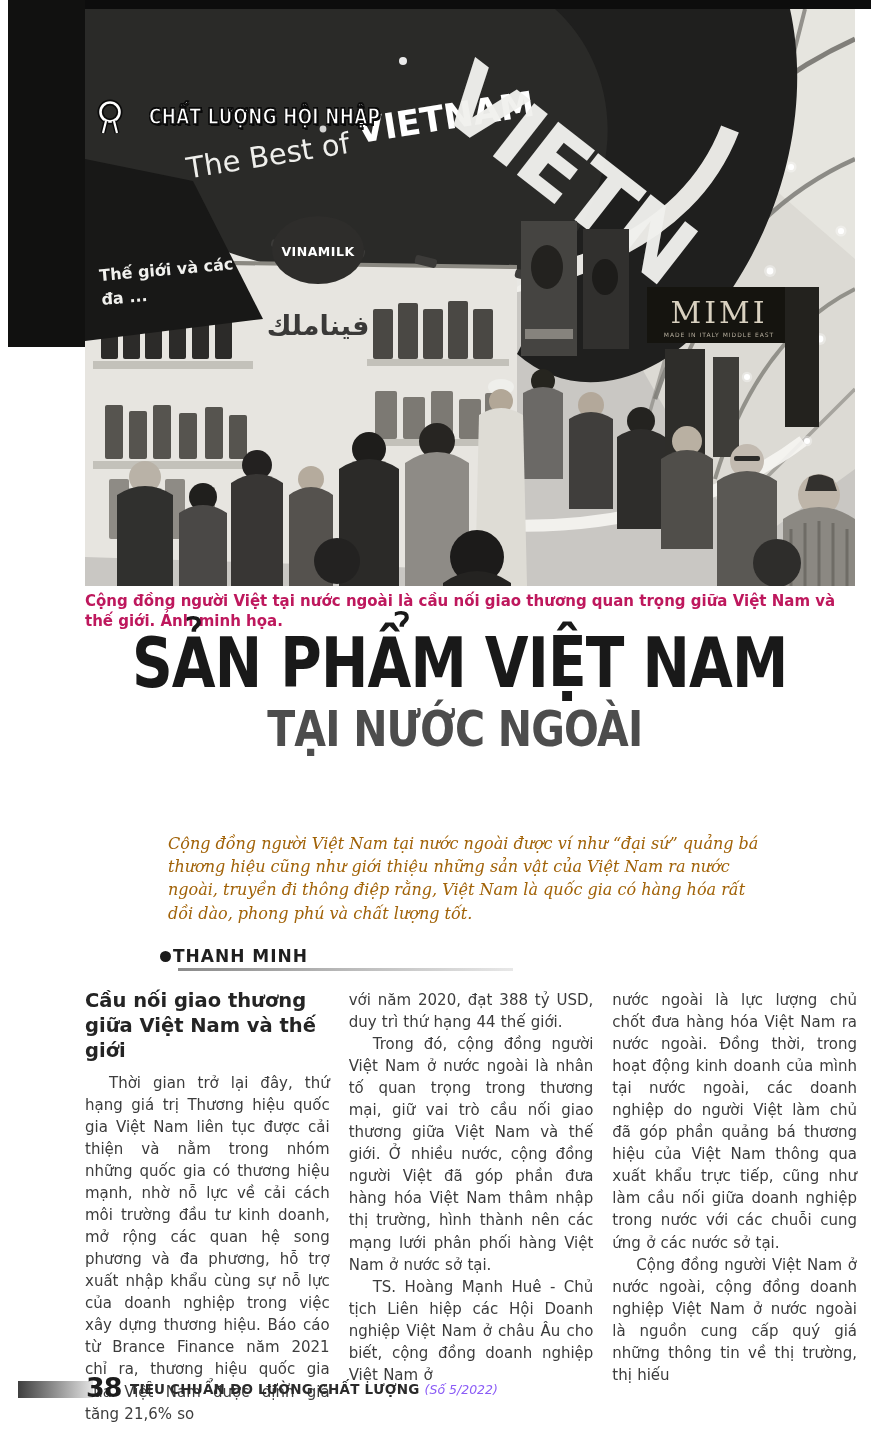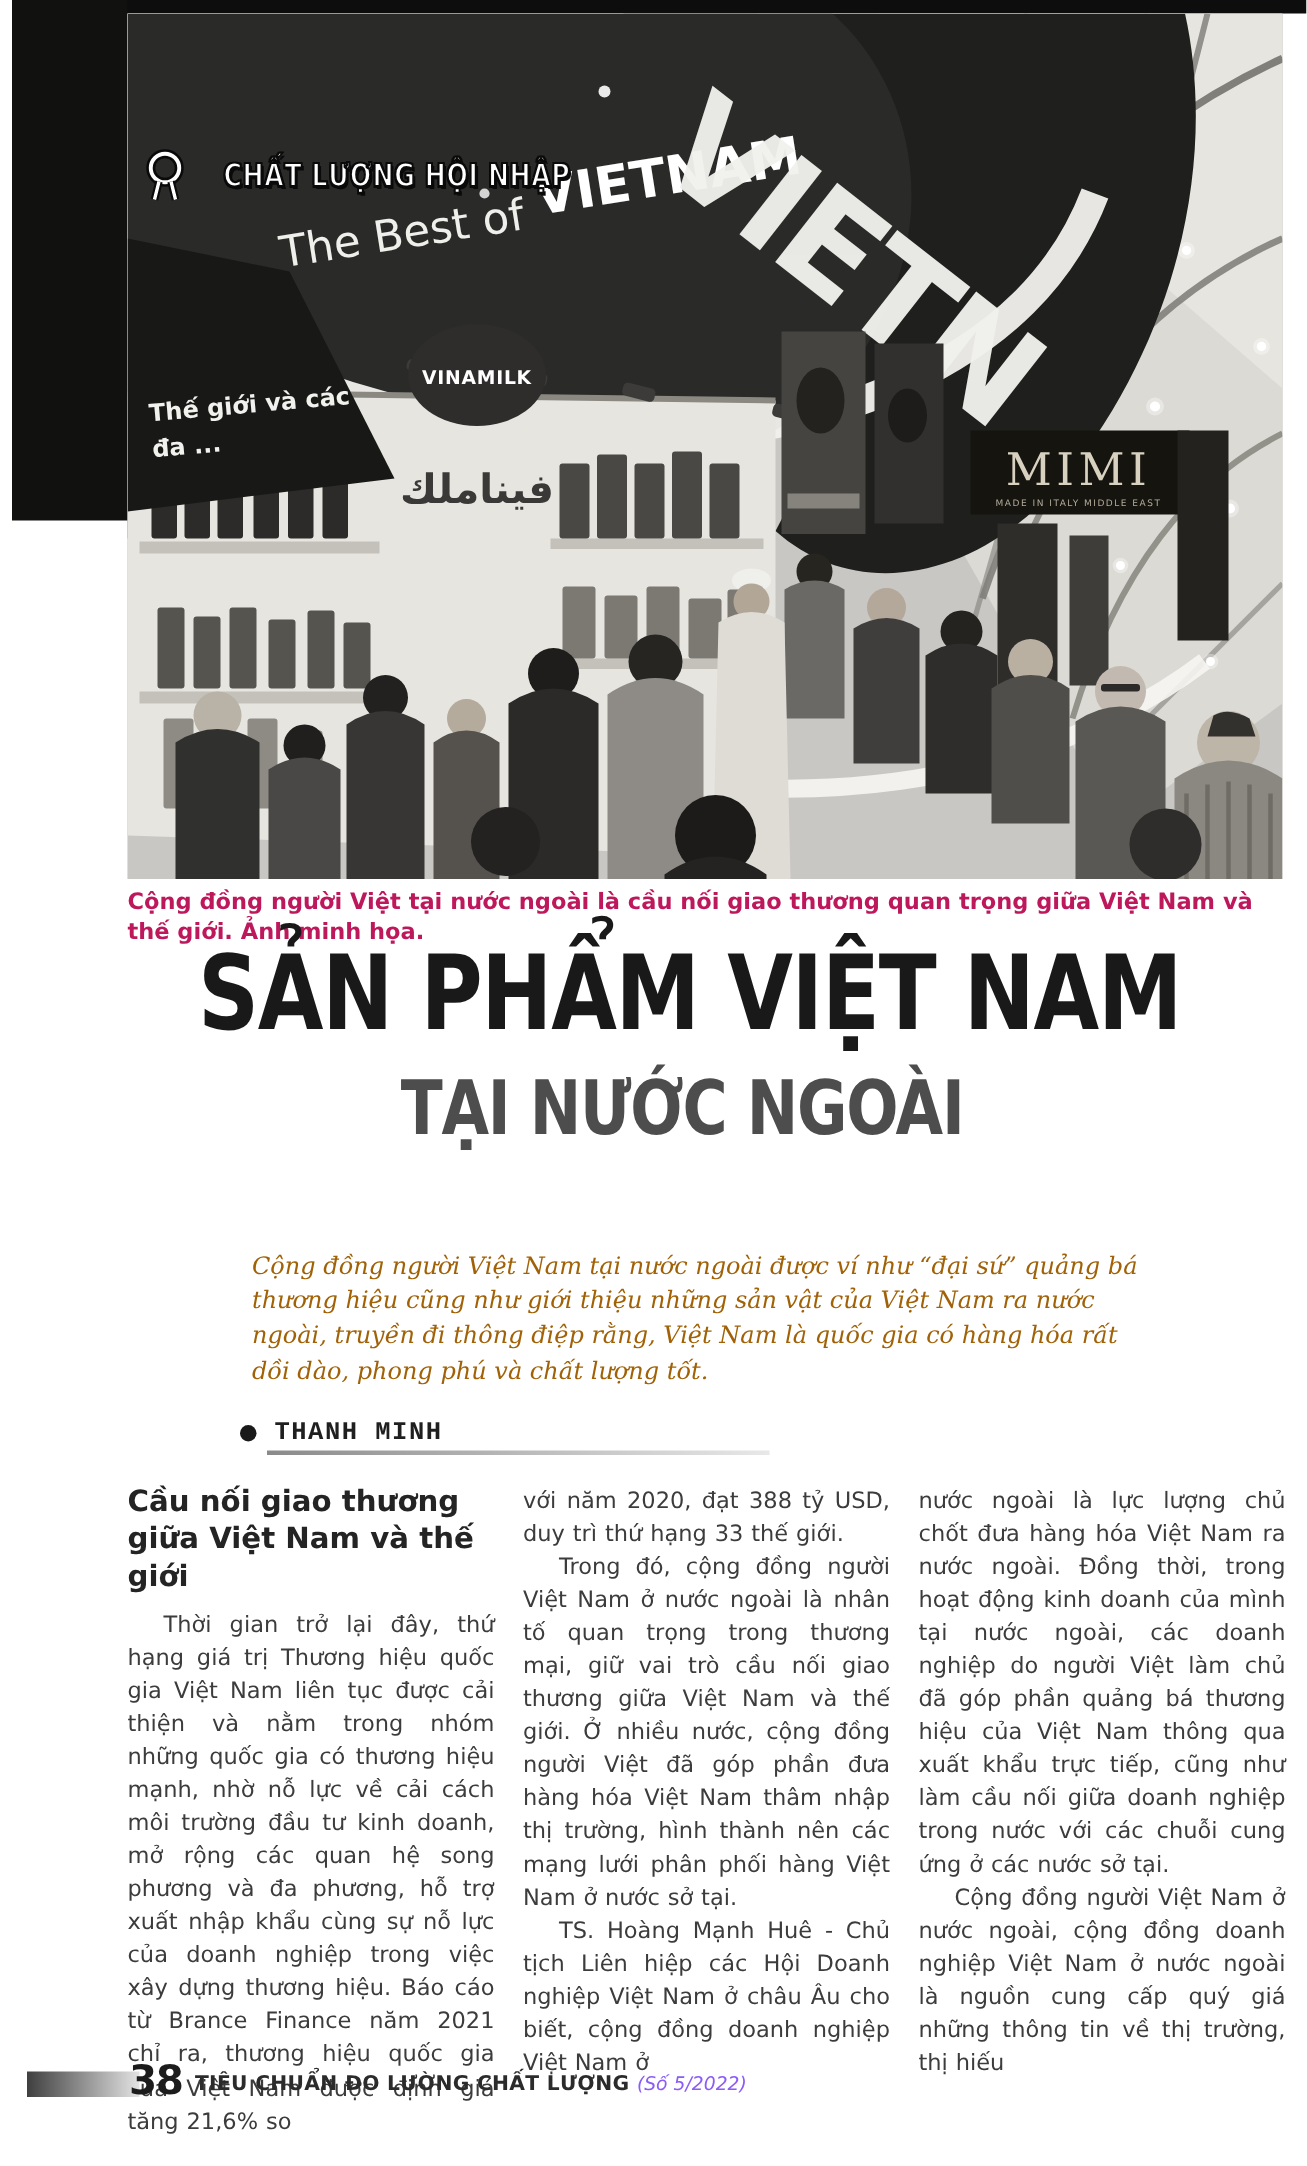--- a/index.html
+++ b/index.html
@@ -22,30 +22,30 @@
   }
   
   .caption{position:absolute;left:85px;top:592px;width:770px;font-size:15px;font-weight:bold;color:#be185d;line-height:1.3;}
   
   .headline{position:absolute;left:60px;top:621px;width:790px;text-align:center;line-height:1;}
   .headline .l{display:block;white-space:nowrap;}
   .headline .l span{display:inline-block;transform:scaleX(.82);transform-origin:center;font-weight:bold;letter-spacing:-1px;}
   .h-line1 span{font-size:50px;color:#4d4d4d;}
   .h-line2{margin-top:8px;}
   .h-line2 span{font-size:69px;color:#191919;}
-  .h-line3{margin-top:16px;}
+  .h-line3{margin-top:6px;}
   .h-line3 span{font-size:50px;color:#4d4d4d;}
   
   .lead{
     position:absolute;left:168px;top:832px;width:600px;
     font-family:"DejaVu Serif",serif;font-style:italic;font-size:16px;line-height:1.45;color:#a16207;
   }
   
   .author{position:absolute;left:160px;top:946px;}
-  .author-row{display:flex;align-items:center;gap:12px;font-family:Liberation Mono, monospace;}
+  .author-row{display:flex;align-items:center;gap:2px;}
   .author-dot{width:11px;height:11px;border-radius:50%;background:#1a1a1a;}
   .author-name{font-weight:bold;font-size:17px;letter-spacing:1px;color:#1f1f1f;}
   .author-rule{height:3px;width:335px;margin-left:18px;margin-top:2px;background:linear-gradient(to right,#8a8a8a,#e8e8e8);}
   
   .cols{position:absolute;left:85px;top:989px;width:772px;display:flex;gap:19px;}
   .col{flex:1;min-width:0;}
   .col h2{
     margin:0 0 8px 0;font-size:19.5px;line-height:1.28;color:#242424;font-weight:bold;letter-spacing:0;
   }
   .col p{
@@ -297,21 +297,21 @@
   </div>
   <div class="author-rule"></div>
 </div>
 
 <div class="cols">
   <div class="col">
     <h2>Cầu nối giao thương giữa Việt Nam và thế giới</h2>
     <p class="indent">Thời gian trở lại đây, thứ hạng giá trị Thương hiệu quốc gia Việt Nam liên tục được cải thiện và nằm trong nhóm những quốc gia có thương hiệu mạnh, nhờ nỗ lực về cải cách môi trường đầu tư kinh doanh, mở rộng các quan hệ song phương và đa phương, hỗ trợ xuất nhập khẩu cùng sự nỗ lực của doanh nghiệp trong việc xây dựng thương hiệu. Báo cáo từ Brance Finance năm 2021 chỉ ra, thương hiệu quốc gia của Việt Nam được định giá tăng 21,6% so</p>
   </div>
   <div class="col">
-    <p>với năm 2020, đạt 388 tỷ USD, duy trì thứ hạng 33 thế giới.</p>
+    <p>với năm 2020, đạt 388 tỷ USD, duy trì thứ hạng 44 thế giới.</p>
     <p class="indent">Trong đó, cộng đồng người Việt Nam ở nước ngoài là nhân tố quan trọng trong thương mại, giữ vai trò cầu nối giao thương giữa Việt Nam và thế giới. Ở nhiều nước, cộng đồng người Việt đã góp phần đưa hàng hóa Việt Nam thâm nhập thị trường, hình thành nên các mạng lưới phân phối hàng Việt Nam ở nước sở tại.</p>
     <p class="indent">TS. Hoàng Mạnh Huê - Chủ tịch Liên hiệp các Hội Doanh nghiệp Việt Nam ở châu Âu cho biết, cộng đồng doanh nghiệp Việt Nam ở</p>
   </div>
   <div class="col">
     <p>nước ngoài là lực lượng chủ chốt đưa hàng hóa Việt Nam ra nước ngoài. Đồng thời, trong hoạt động kinh doanh của mình tại nước ngoài, các doanh nghiệp do người Việt làm chủ đã góp phần quảng bá thương hiệu của Việt Nam thông qua xuất khẩu trực tiếp, cũng như làm cầu nối giữa doanh nghiệp trong nước với các chuỗi cung ứng ở các nước sở tại.</p>
     <p class="indent">Cộng đồng người Việt Nam ở nước ngoài, cộng đồng doanh nghiệp Việt Nam ở nước ngoài là nguồn cung cấp quý giá những thông tin về thị trường, thị hiếu</p>
   </div>
 </div>
 
 <div class="footer-bleed"></div>

